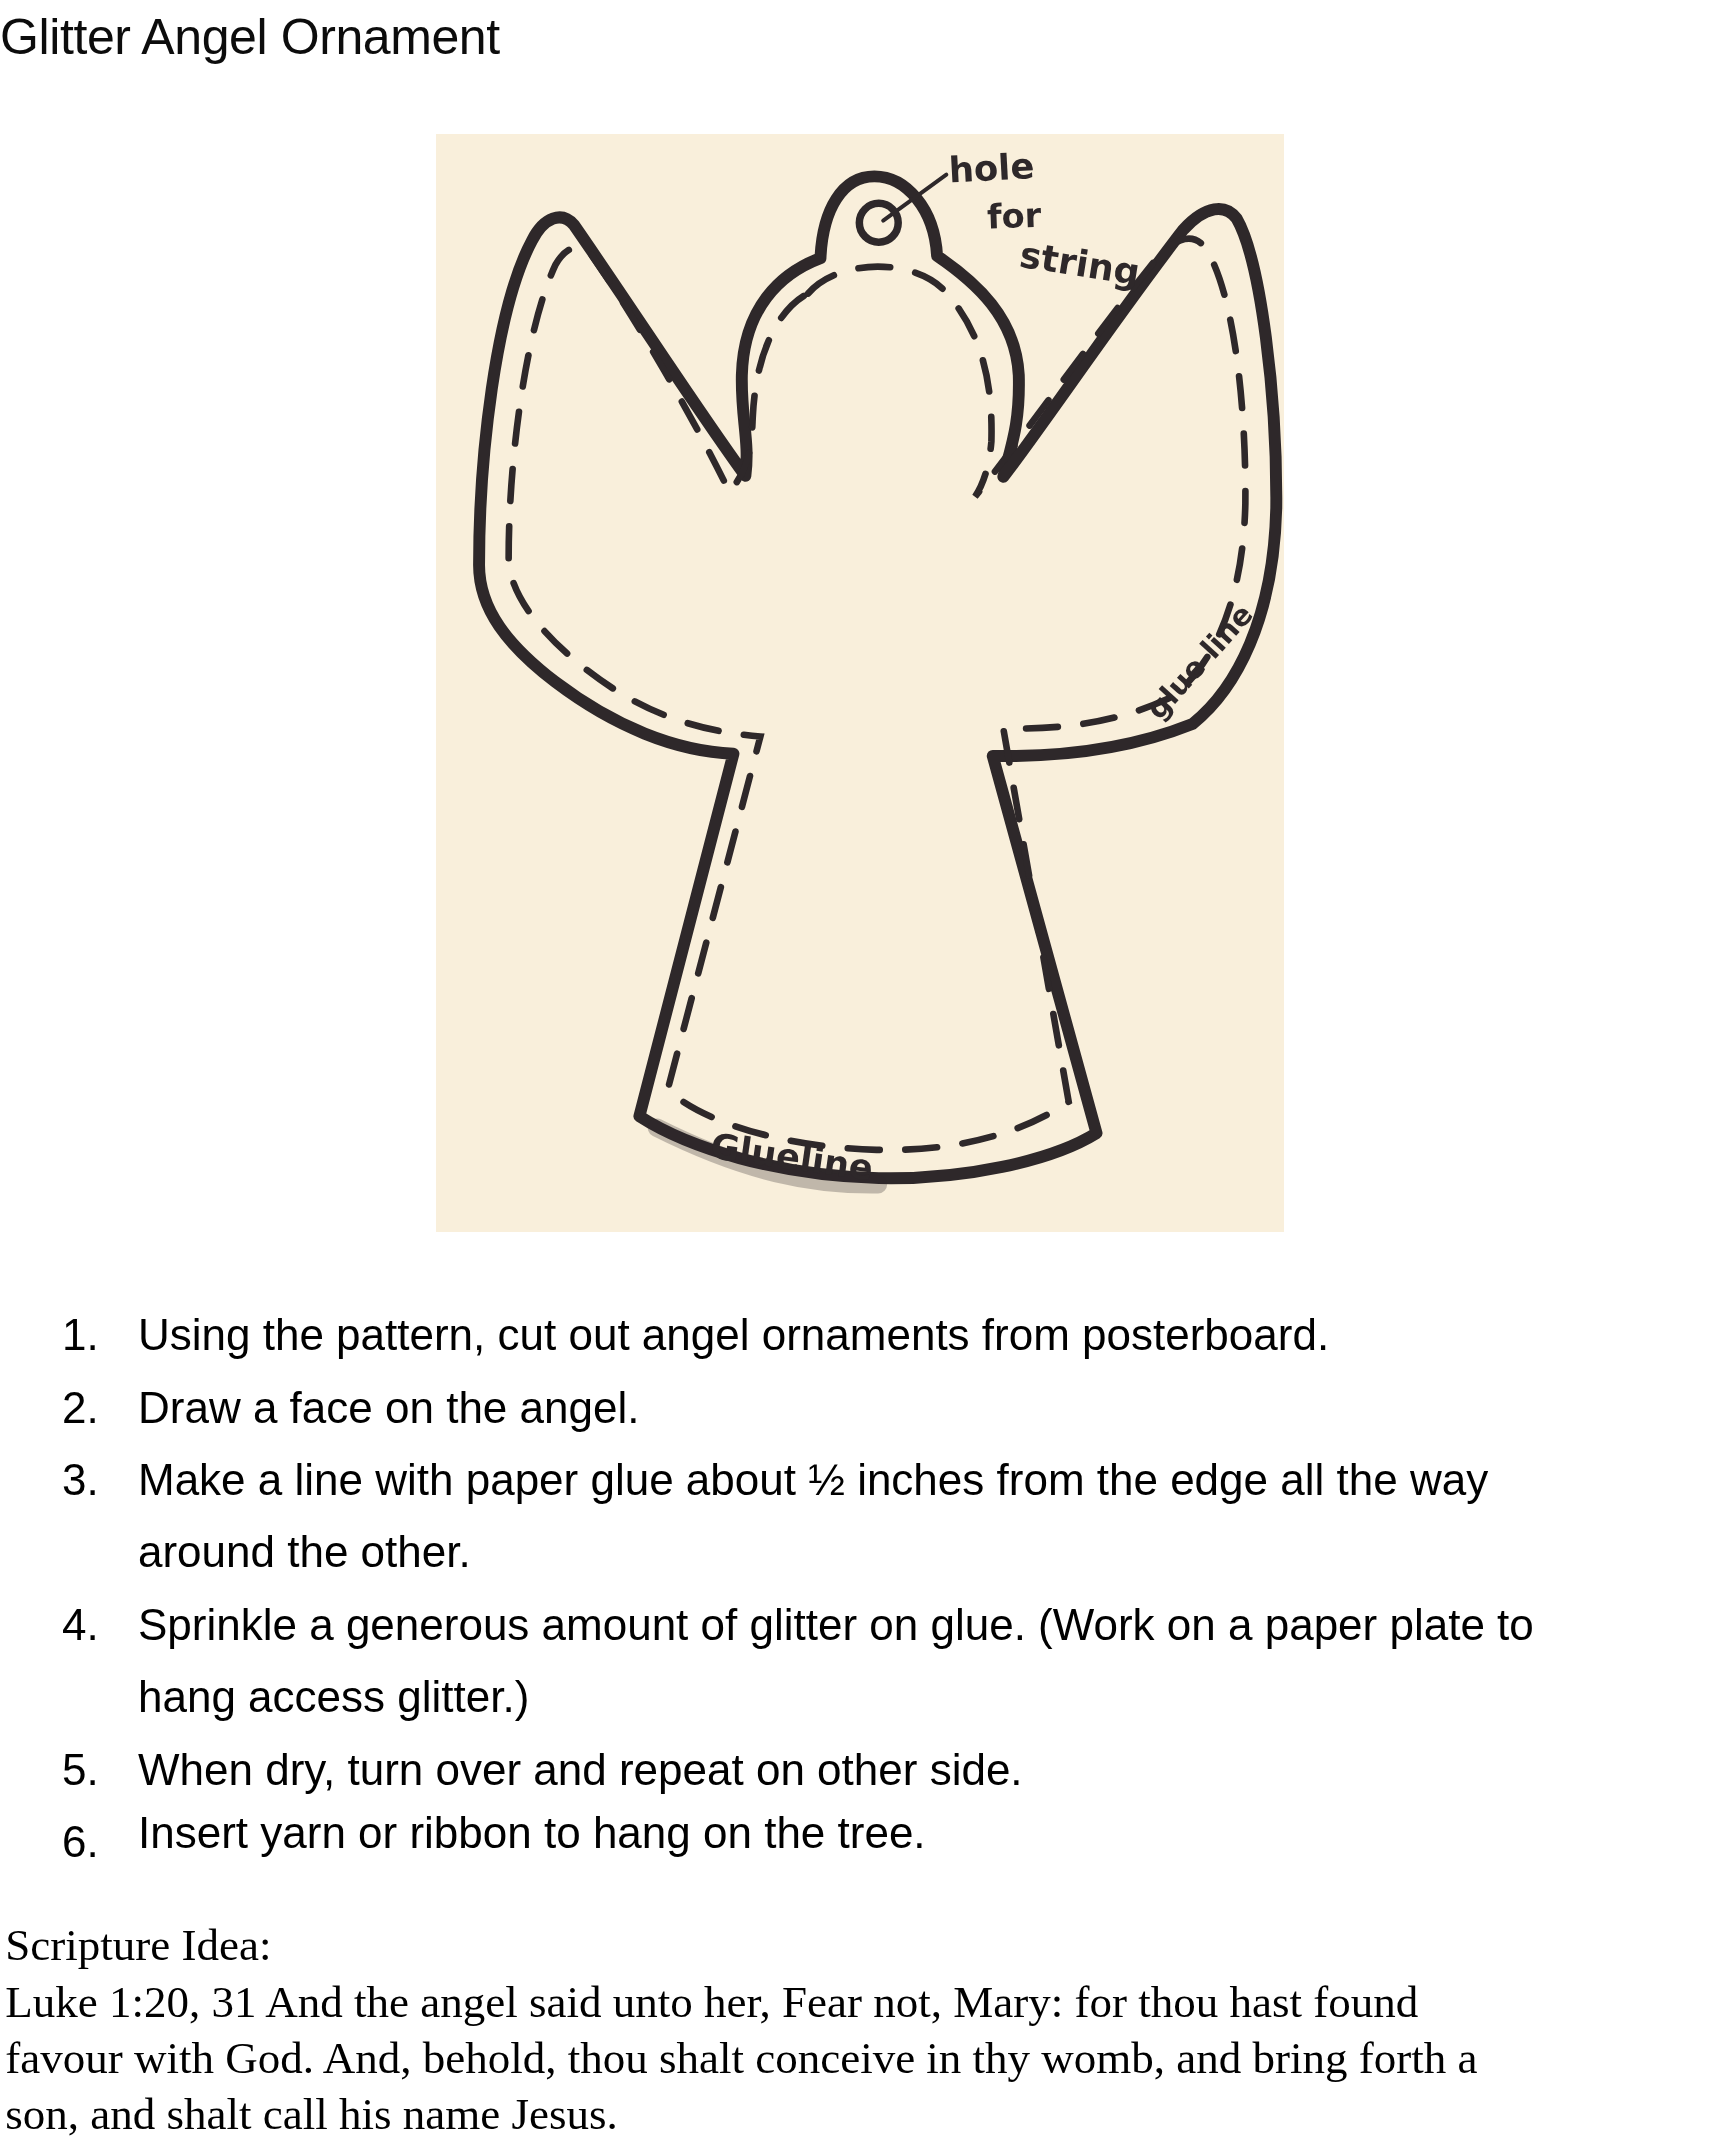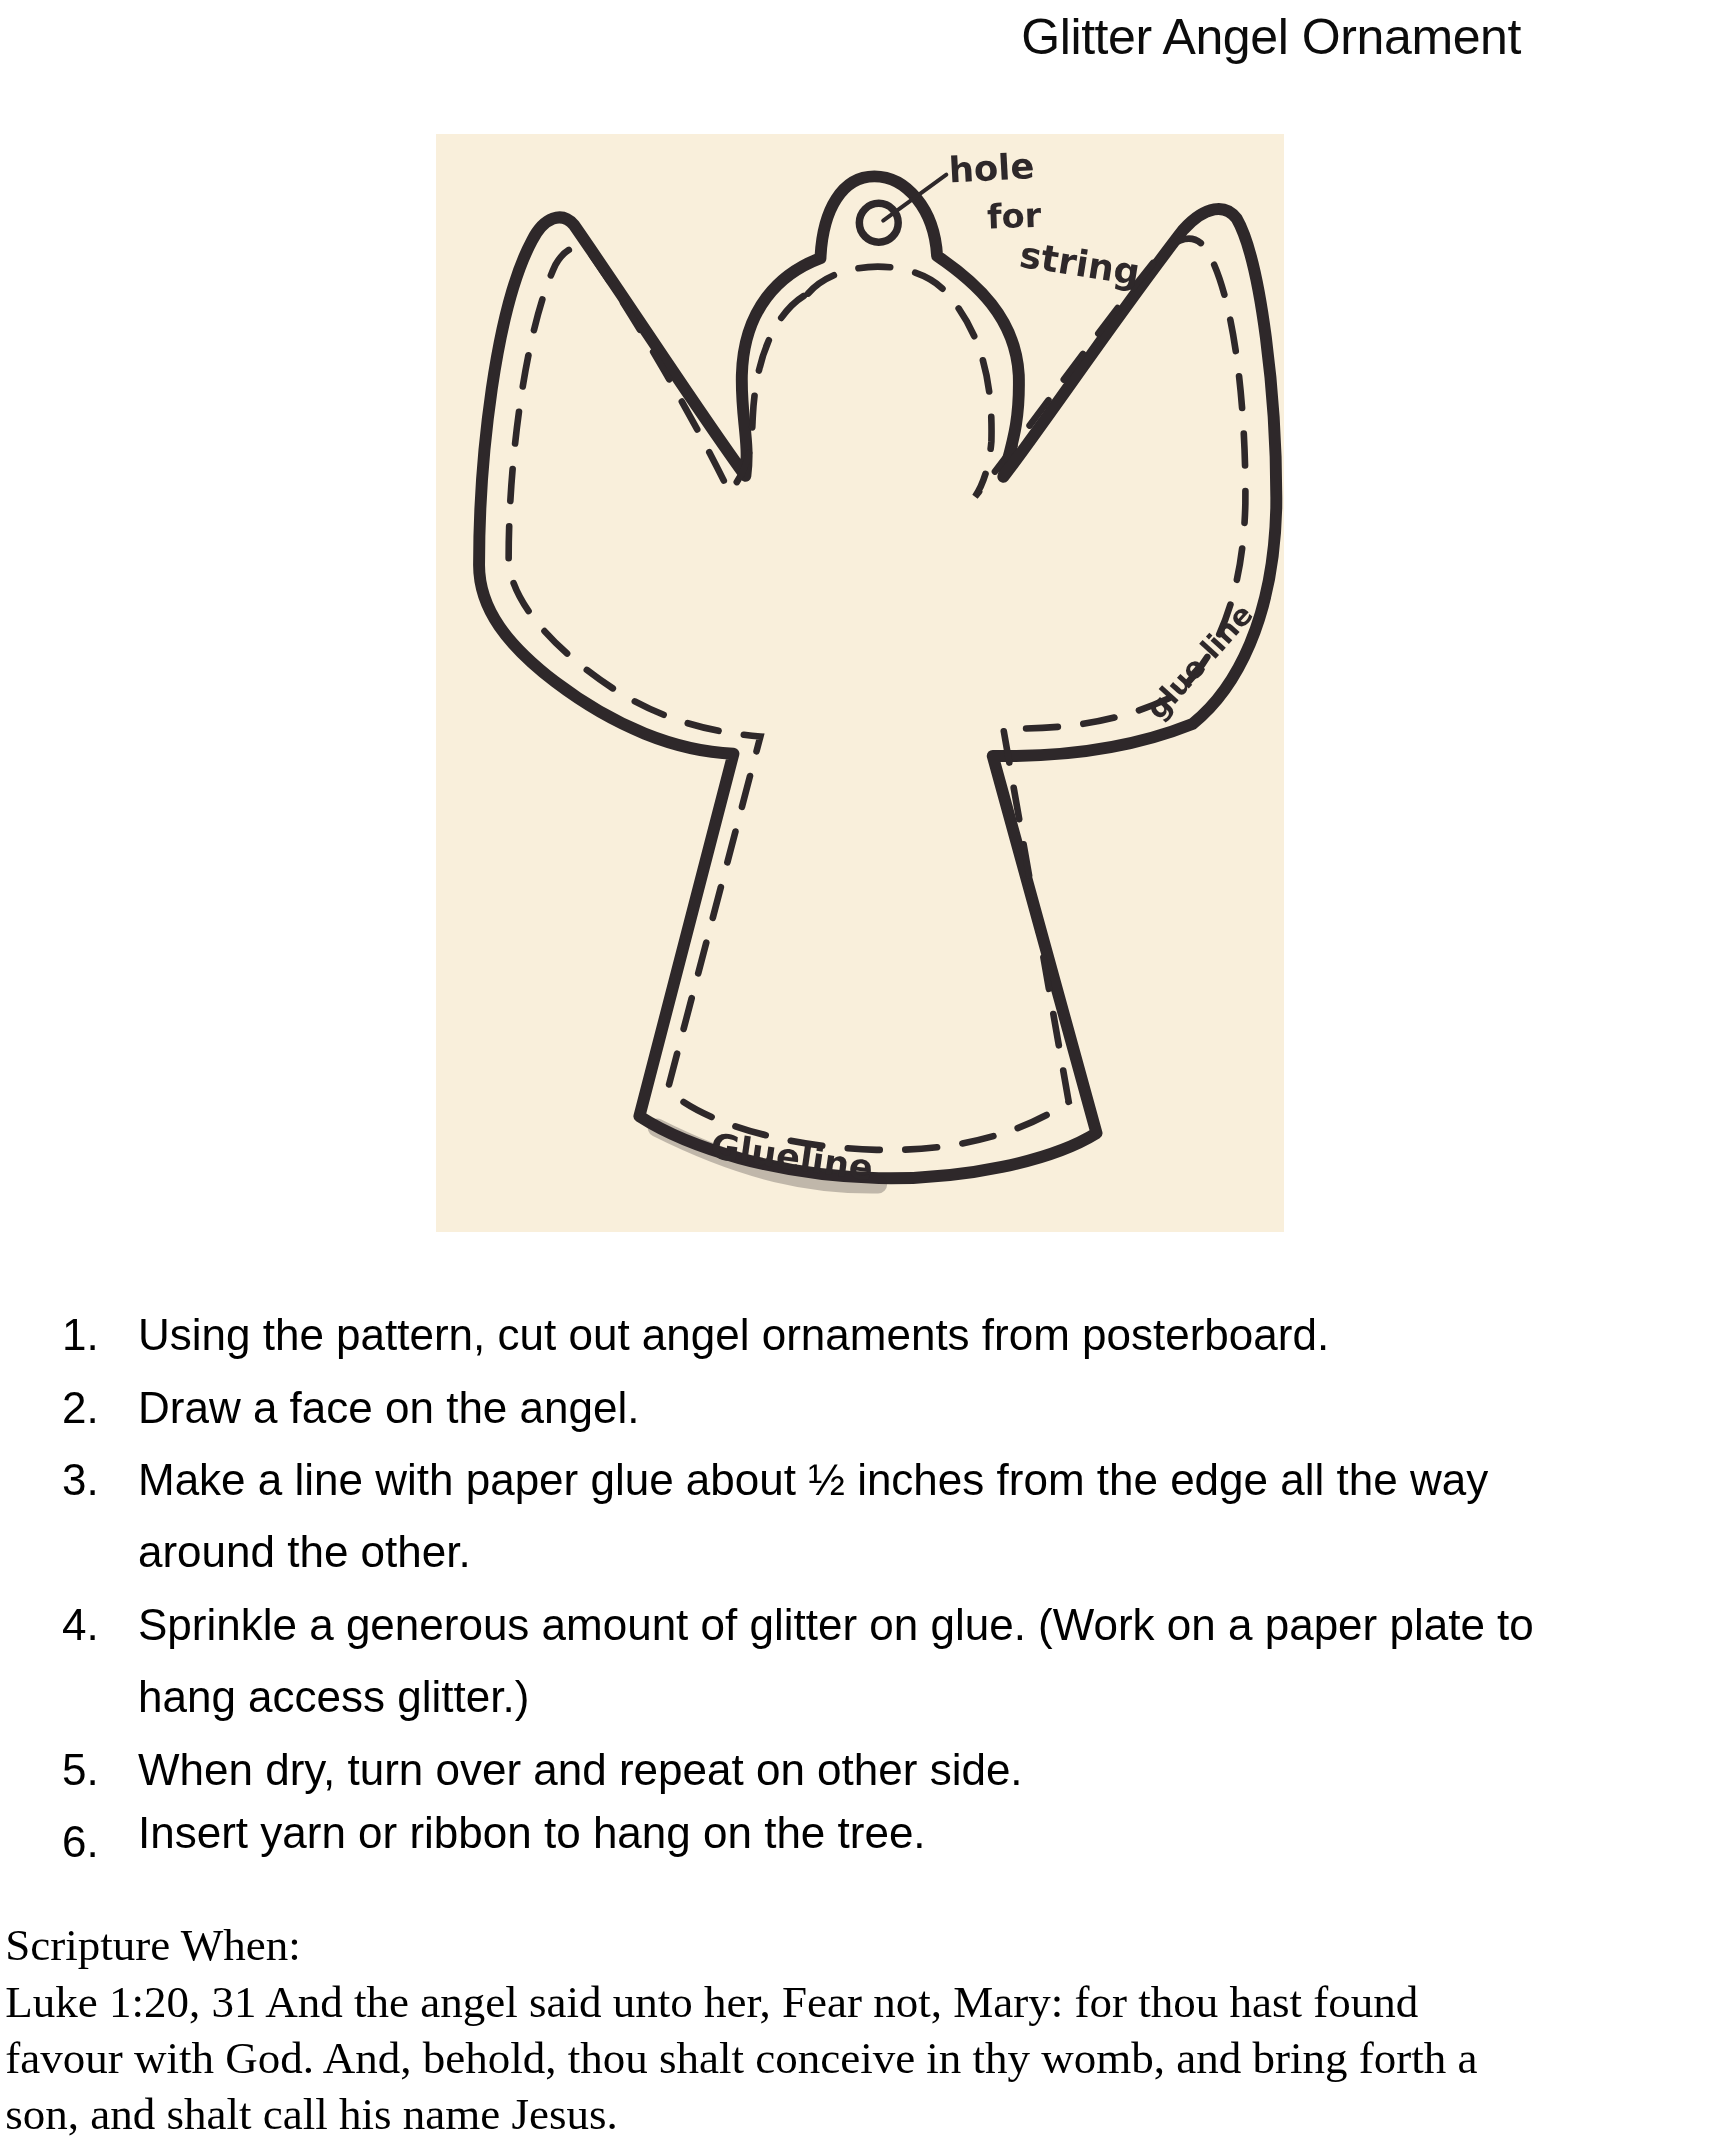--- a/index.html
+++ b/index.html
@@ -1,21 +1,21 @@
 <!DOCTYPE html>
 <html style="font-size:7px"><head>
 <meta charset="utf-8">
 <style>
   html,body{margin:0;padding:0;}
   body{
     width:1723px;height:2151px;position:relative;background:#ffffff;
     font-family:"Liberation Sans",sans-serif;
   }
   .title{
-    position:absolute;top:8px;left:0;width:1521px;text-align:right;
+    position:absolute;top:8px;left:0;width:1521px;text-align:left;
     font-family:"Liberation Sans",sans-serif;font-size:50px;font-weight:400;
     color:#0c0c0c;letter-spacing:-0.4px;
   }
   .scan{
     position:absolute;left:436px;top:134px;width:848px;height:1098px;
     background:#f9efdb;
   }
   .scan svg{position:absolute;left:0;top:0;}
   .inst-num{
     position:absolute;left:62px;font-size:44px;color:#000;white-space:nowrap;
@@ -110,18 +110,18 @@
   <div class="inst-line" style="top:1672px">hang access glitter.)</div>
 
   <div class="inst-num" style="top:1745px">5.</div>
   <div class="inst-line" style="top:1745px">When dry, turn over and repeat on other side.</div>
 
   <div class="inst-num" style="top:1817px">6.</div>
   <div class="inst-line" style="top:1808px">Insert yarn or ribbon to hang on the tree.</div>
 </div>
 
 <div>
-  <div class="scripture" style="top:1919px">Scripture When:</div>
+  <div class="scripture" style="top:1919px">Scripture Idea:</div>
   <div class="scripture" style="top:1976px">Luke 1:20, 31 And the angel said unto her, Fear not, Mary: for thou hast found</div>
   <div class="scripture" style="top:2032px">favour with God. And, behold, thou shalt conceive in thy womb, and bring forth a</div>
   <div class="scripture" style="top:2088px">son, and shalt call his name Jesus.</div>
 </div>
 
 
 </body></html>

